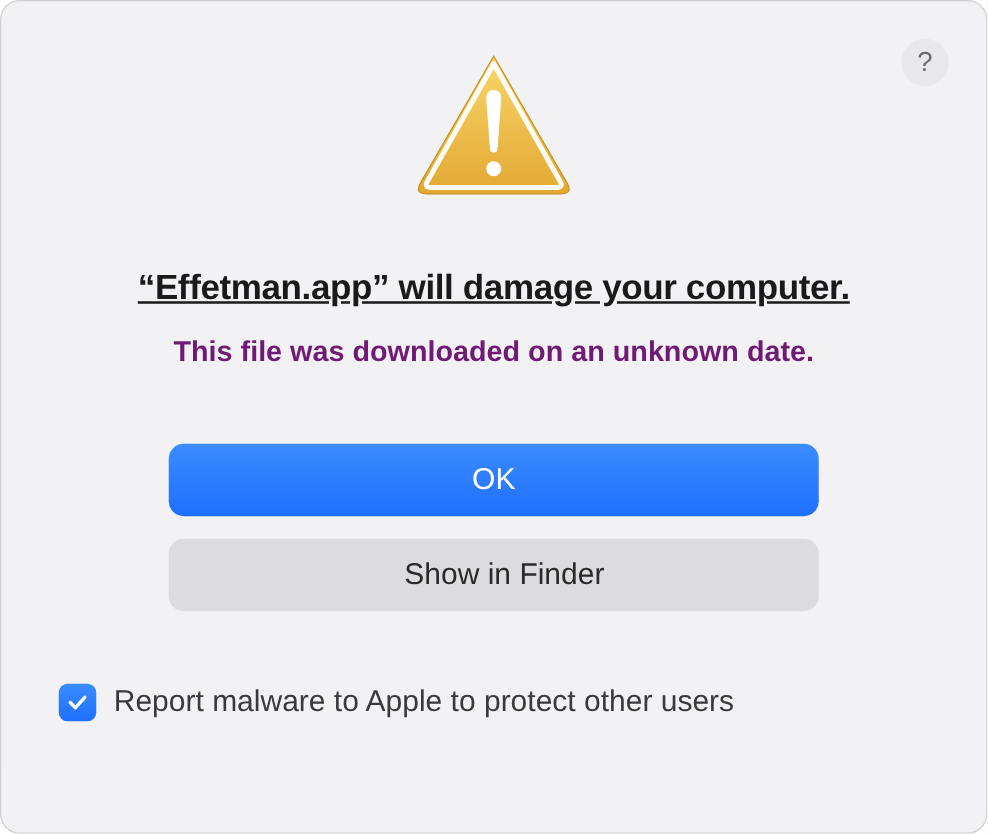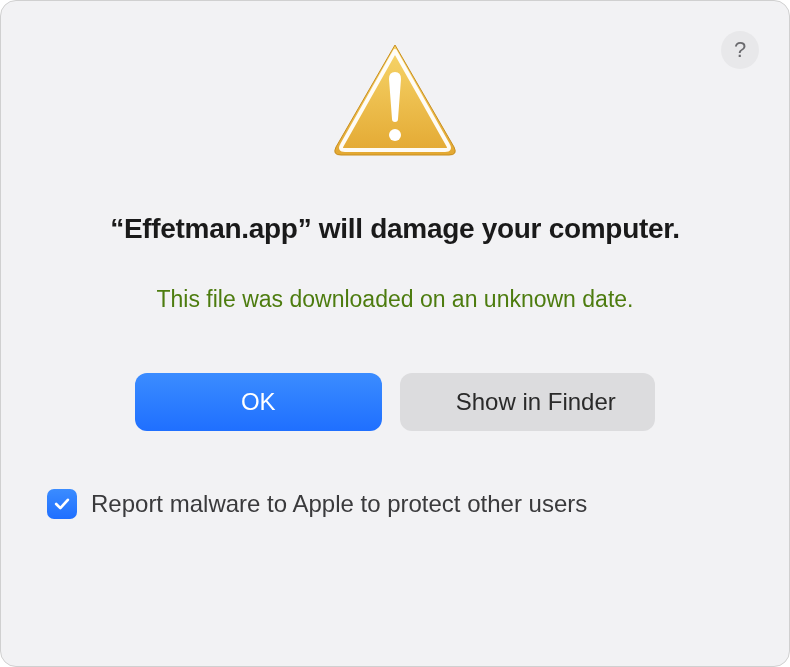--- a/index.html
+++ b/index.html
@@ -47,33 +47,33 @@
       margin-top: 10px;
       margin-bottom: 50px;
     }
     .title {
       font-size: 28px;
       font-weight: 700;
       color: #1a1a1a;
       text-align: right;
       margin-bottom: 22px;
       letter-spacing: -0.3px;
+      text-decoration: underline;
     }
     .subtitle {
       font-size: 23px;
-      font-weight: 400;
-      color: #4d7c0f;
+      font-weight: 700;
+      color: #701a75;
       text-align: center;
       margin-bottom: 60px;
-      margin-top: 19px;
     }
     .button-stack {
       width: 520px;
       display: flex;
-      flex-direction: row;
+      flex-direction: column;
       gap: 18px;
       margin-bottom: 58px;
     }
     .btn {
       width: 100%;
       height: 58px;
       border-radius: 12px;
       border: none;
       font-size: 24px;
       font-weight: 400;

